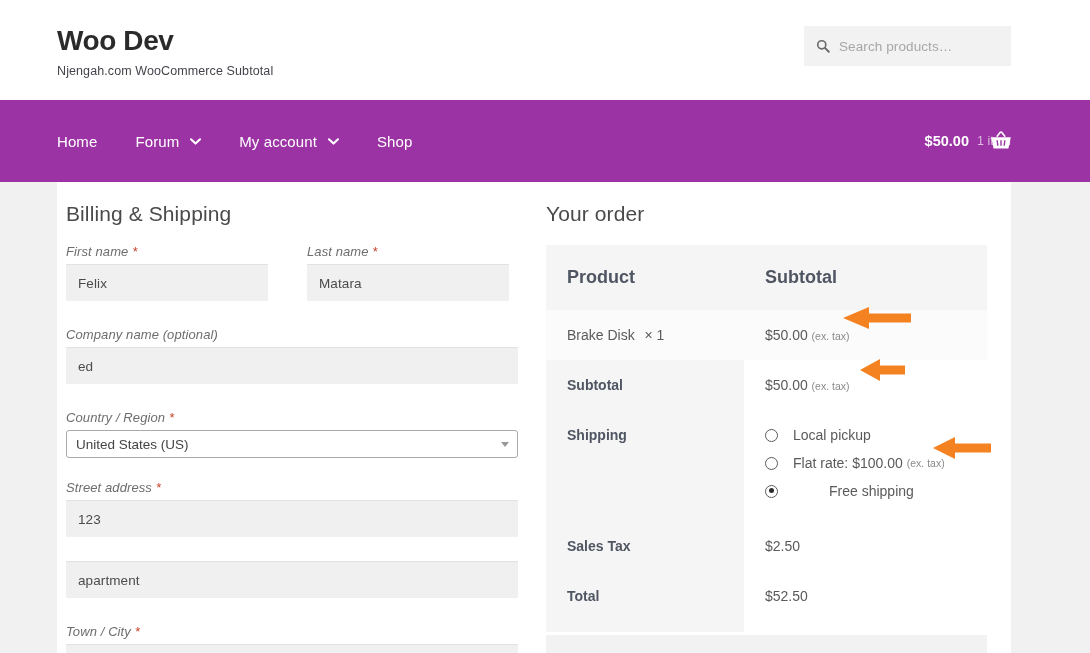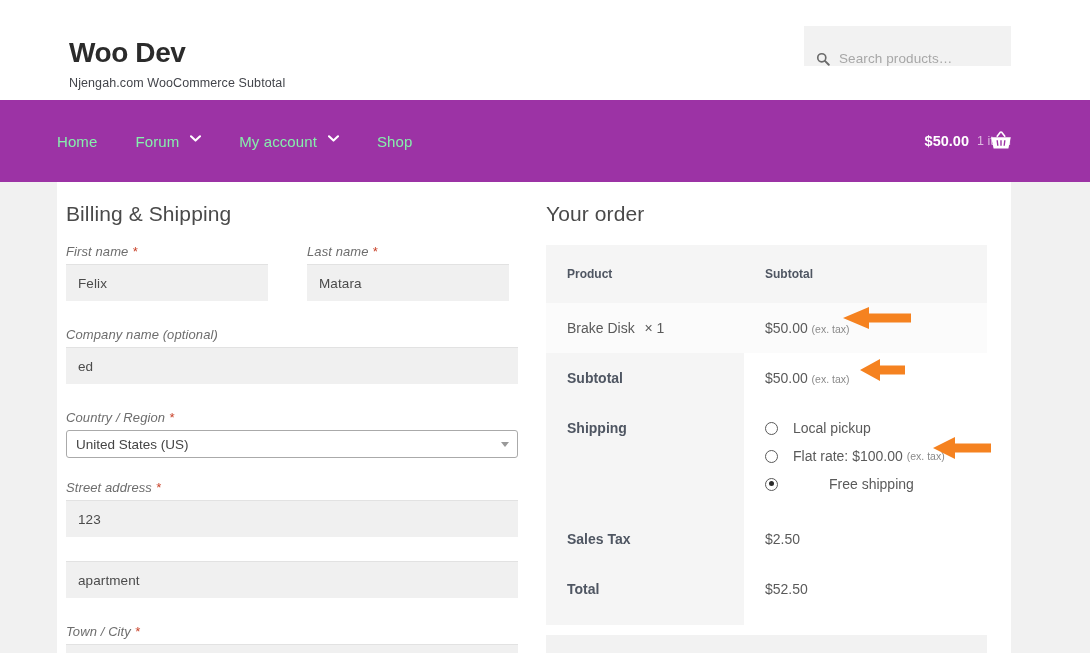--- a/index.html
+++ b/index.html
@@ -10,53 +10,53 @@
     overflow: hidden;
   }
   .page { position: relative; width: 1090px; height: 653px; background: #f1f1f1; }
 
   
   .site-header {
     position: absolute; top: 0; left: 0;
     width: 1090px; height: 100px;
     background: #ffffff;
   }
-  .brand { position: absolute; left: 57px; top: 36px; margin-left: 12px; }
+  .brand { position: absolute; left: 57px; top: 24px; }
   .site-title {
     font-size: 28px; font-weight: bold; color: #2b2b2b;
     letter-spacing: -0.4px; line-height: 1.2;
   }
   .site-tagline {
     font-size: 12.5px; color: #43454b; margin-top: 6px; letter-spacing: 0.1px;
   }
   .search-box {
     position: absolute; left: 804px; top: 26px;
     width: 207px; height: 40px;
     background: #f2f2f2;
-    display: flex; align-items: flex-end;
+    display: flex; align-items: center;
     padding: 0 12px;
   }
   .search-icon { width: 14px; height: 14px; margin-right: 9px; flex: 0 0 auto; }
   .search-placeholder {
     font-size: 13.5px; color: #a7a7a7; letter-spacing: 0.1px;
   }
 
   
   .main-nav {
     position: absolute; top: 100px; left: 0;
     width: 1090px; height: 82px;
     background: #9c33a5;
   }
   .nav-links {
     position: absolute; left: 57px; top: 0; height: 82px;
     display: flex; align-items: center; gap: 0px;
   }
   .nav-item {
-    display: flex; 
-    color: #86efac; font-size: 15px; letter-spacing: 0.1px;
+    display: flex; align-items: center;
+    color: #ffffff; font-size: 15px; letter-spacing: 0.1px;
     margin-right: 38px; white-space: nowrap;
   }
   .nav-item .caret {
     display: inline-block; margin-left: 11px;
     font-size: 11px; line-height: 1;
   }
   .cart-area {
     position: absolute; right: 79px; top: 0; height: 82px;
     display: flex; align-items: center;
   }
@@ -117,21 +117,21 @@
     border-collapse: collapse;
     font-size: 13.5px;
   }
   .order-table th, .order-table td {
     text-align: left; vertical-align: top;
     padding: 17px 0 17px 21px;
     border: none;
   }
   .order-table thead th { background: #f5f5f5; }
   .order-table th.th-product, .order-table th.th-subtotal {
-    font-size: 12px; color: #4f5662; font-weight: bold;
+    font-size: 18px; color: #4f5662; font-weight: bold;
     padding-top: 22px; padding-bottom: 22px;
   }
   .col1 { width: 198px; }
   .row-cart td { background: #fbfbfb; }
   .row-gray td.label-cell { background: #f5f5f5; }
   .cell-label { color: #4f5662; font-weight: bold; font-size: 14px; }
   .cell-product { color: #5a5a5a; font-size: 14px; }
   .cell-value { color: #5a5a5a; font-size: 14px; white-space: nowrap; }
   .extax { font-size: 10.5px; color: #8a8a8a; }
 

